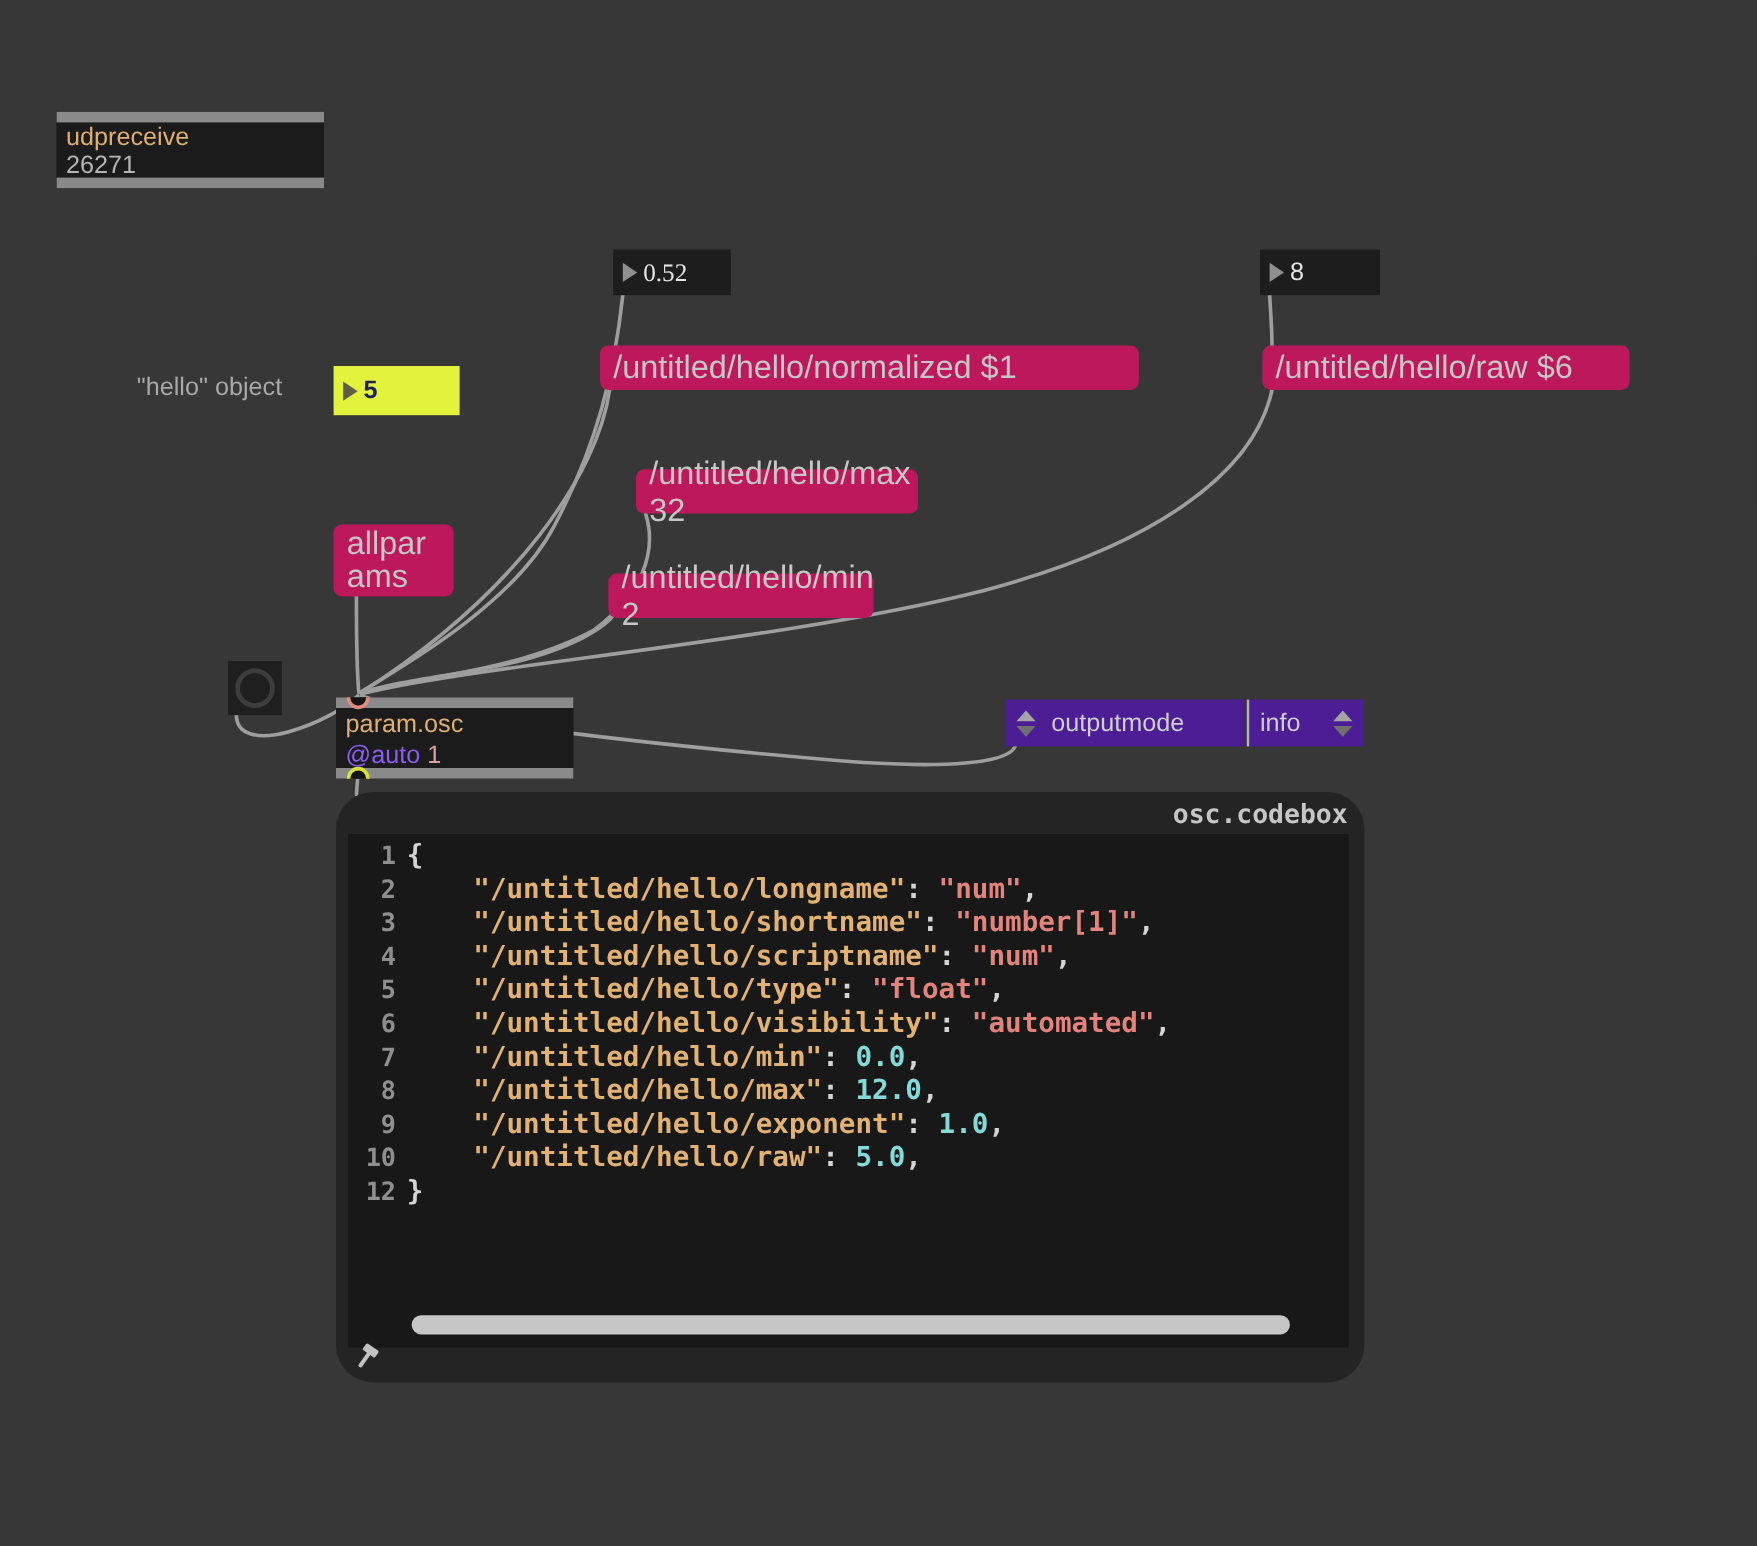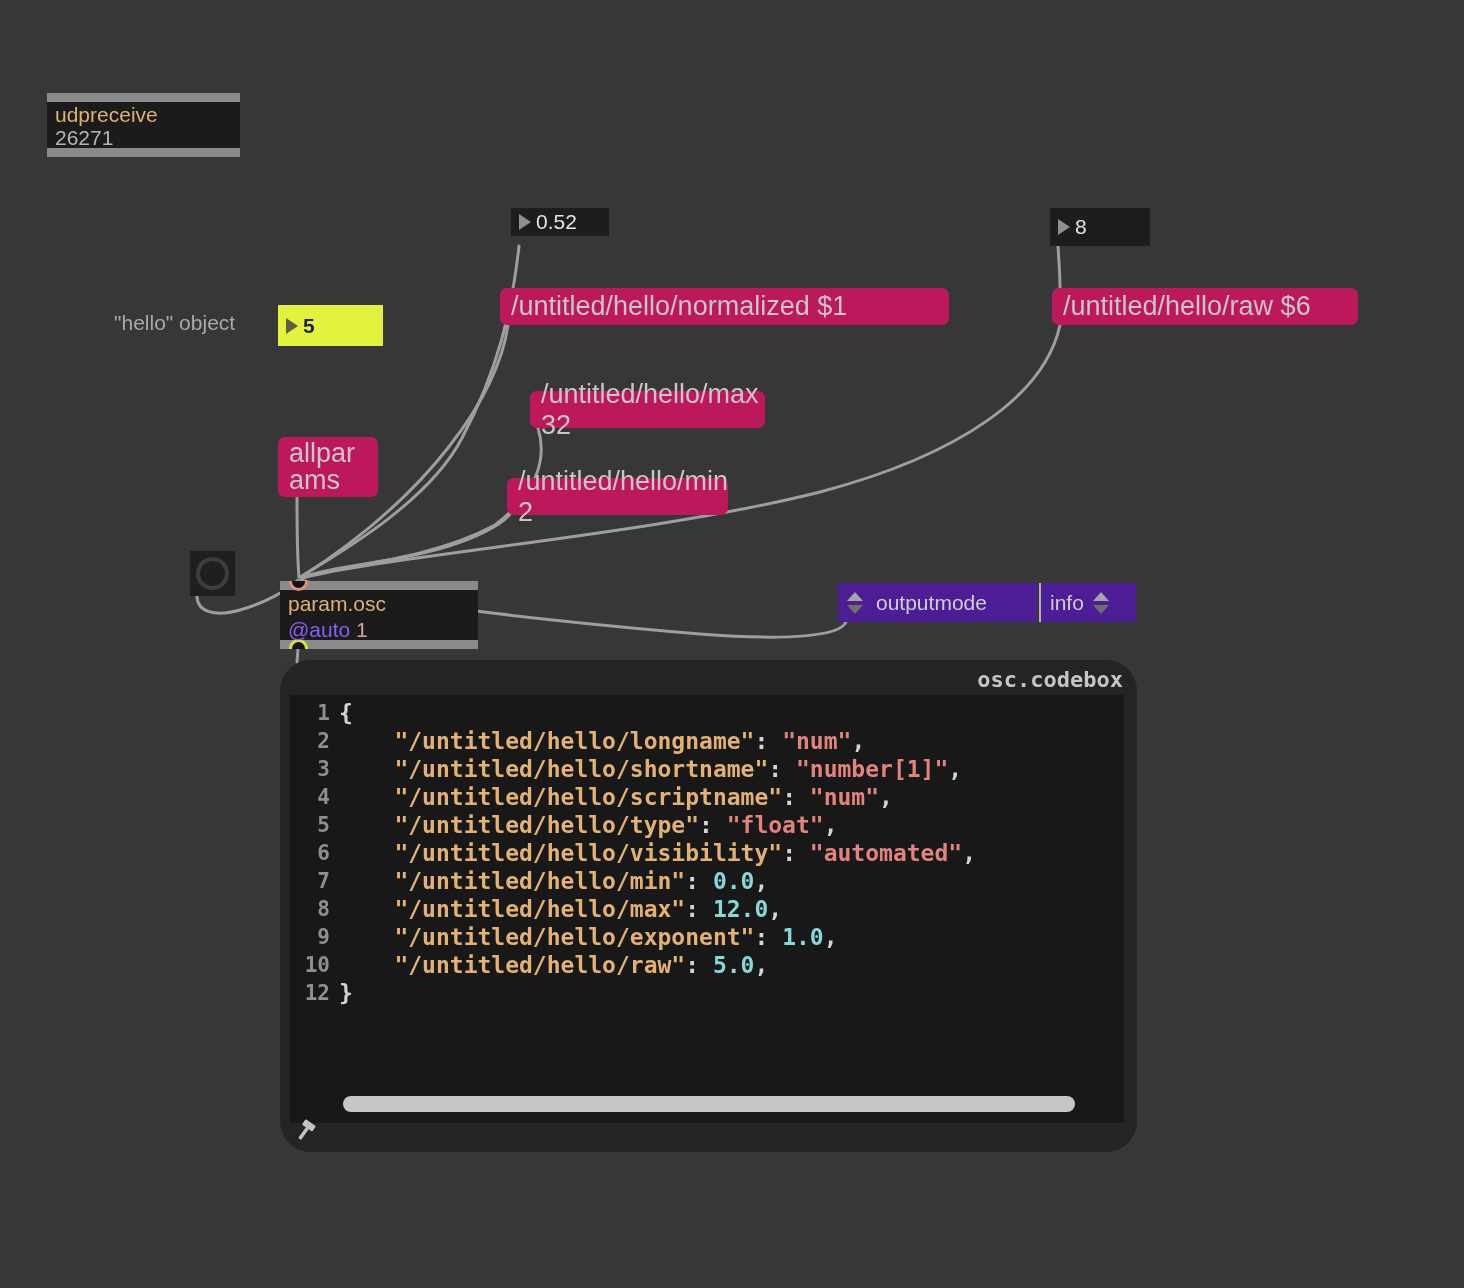--- a/index.html
+++ b/index.html
@@ -36,21 +36,21 @@
   .buttonbox{background:#1f1f1f;display:flex;align-items:center;justify-content:center;}
   .buttonbox .circ{width:25px;height:25px;border:4px solid #3d3d3d;border-radius:50%;}
 
   
   .umenu{background:#4c1d95;color:#cfcfcf;display:flex;align-items:center;font-size:21px;}
   .arrows{display:flex;flex-direction:column;align-items:center;gap:4px;margin:0 9px;}
   .a-up{width:0;height:0;border-left:8px solid transparent;border-right:8px solid transparent;
         border-bottom:9px solid #a5a5a5;}
   .a-dn{width:0;height:0;border-left:8px solid transparent;border-right:8px solid transparent;
         border-top:9px solid #6f6f6f;}
-  .umenu.info{border-left:2px solid #b3b3b3;}
+  .umenu.info{border-left:2px solid #b3b3b3;justify-content:space-between;}
   .umenu .lbl{padding-left:4px;}
 
   
   .codebox{background:#242424;}
   .cb-title{position:absolute;top:7px;right:14px;font-family:"DejaVu Sans Mono",monospace;
             font-weight:bold;font-size:22px;color:#c6c6c6;}
   .code-area{position:absolute;left:10px;top:35px;width:834px;height:428px;background:#181818;overflow:hidden;}
   .code-row{display:flex;font-family:"DejaVu Sans Mono",monospace;font-weight:bold;
             font-size:23px;line-height:28px;white-space:pre;}
   .code-row:first-child{margin-top:4px;}
@@ -80,29 +80,29 @@
       <path d="M538,428 C548,460 535,495 495,525 C430,560 345,565 301,577"></path>
       <path d="M515,499 C520,520 470,545 400,558 C360,565 320,570 301,578"></path>
       <path d="M1060,325 C1045,395 960,455 820,492 C650,535 390,555 302,578"></path>
       <path d="M846,622 C840,636 790,641 700,634 C560,622 370,602 301,580"></path>
       <path d="M197,596 C197,612 215,617 240,610 C265,603 288,590 298,580"></path>
       <path d="M1058,246 C1059,262 1060,275 1060,288"></path>
       <path d="M298,649 L297,662"></path>
     </g>
   </svg>
 
-  <div class="box objbox" style="left:47px;top:93px;width:193px;height:64px;">
+  <div class="box objbox" style="left:47px;top:93px;width:223px;height:64px;">
     <span class="strip top"></span>
     <span class="strip bottom"></span>
 
     <span class="txt" style="top:10px;">udpreceive</span>
     <span class="txt obj-arg" style="top:33px;">26271</span>
   </div>
 
-  <div class="box numbox" style="left:511px;top:208px;width:98px;height:28px;">
+  <div class="box numbox" style="left:511px;top:208px;width:98px;height:38px;font-family:Liberation Serif, serif;">
     <span class="tri"></span>
     <span>0.52</span>
   </div>
 
   <div class="box numbox" style="left:1050px;top:208px;width:100px;height:38px;">
     <span class="tri"></span>
     <span>8</span>
   </div>
 
   <div class="box comment" style="left:114px;top:311px;width:160px;height:26px;">

